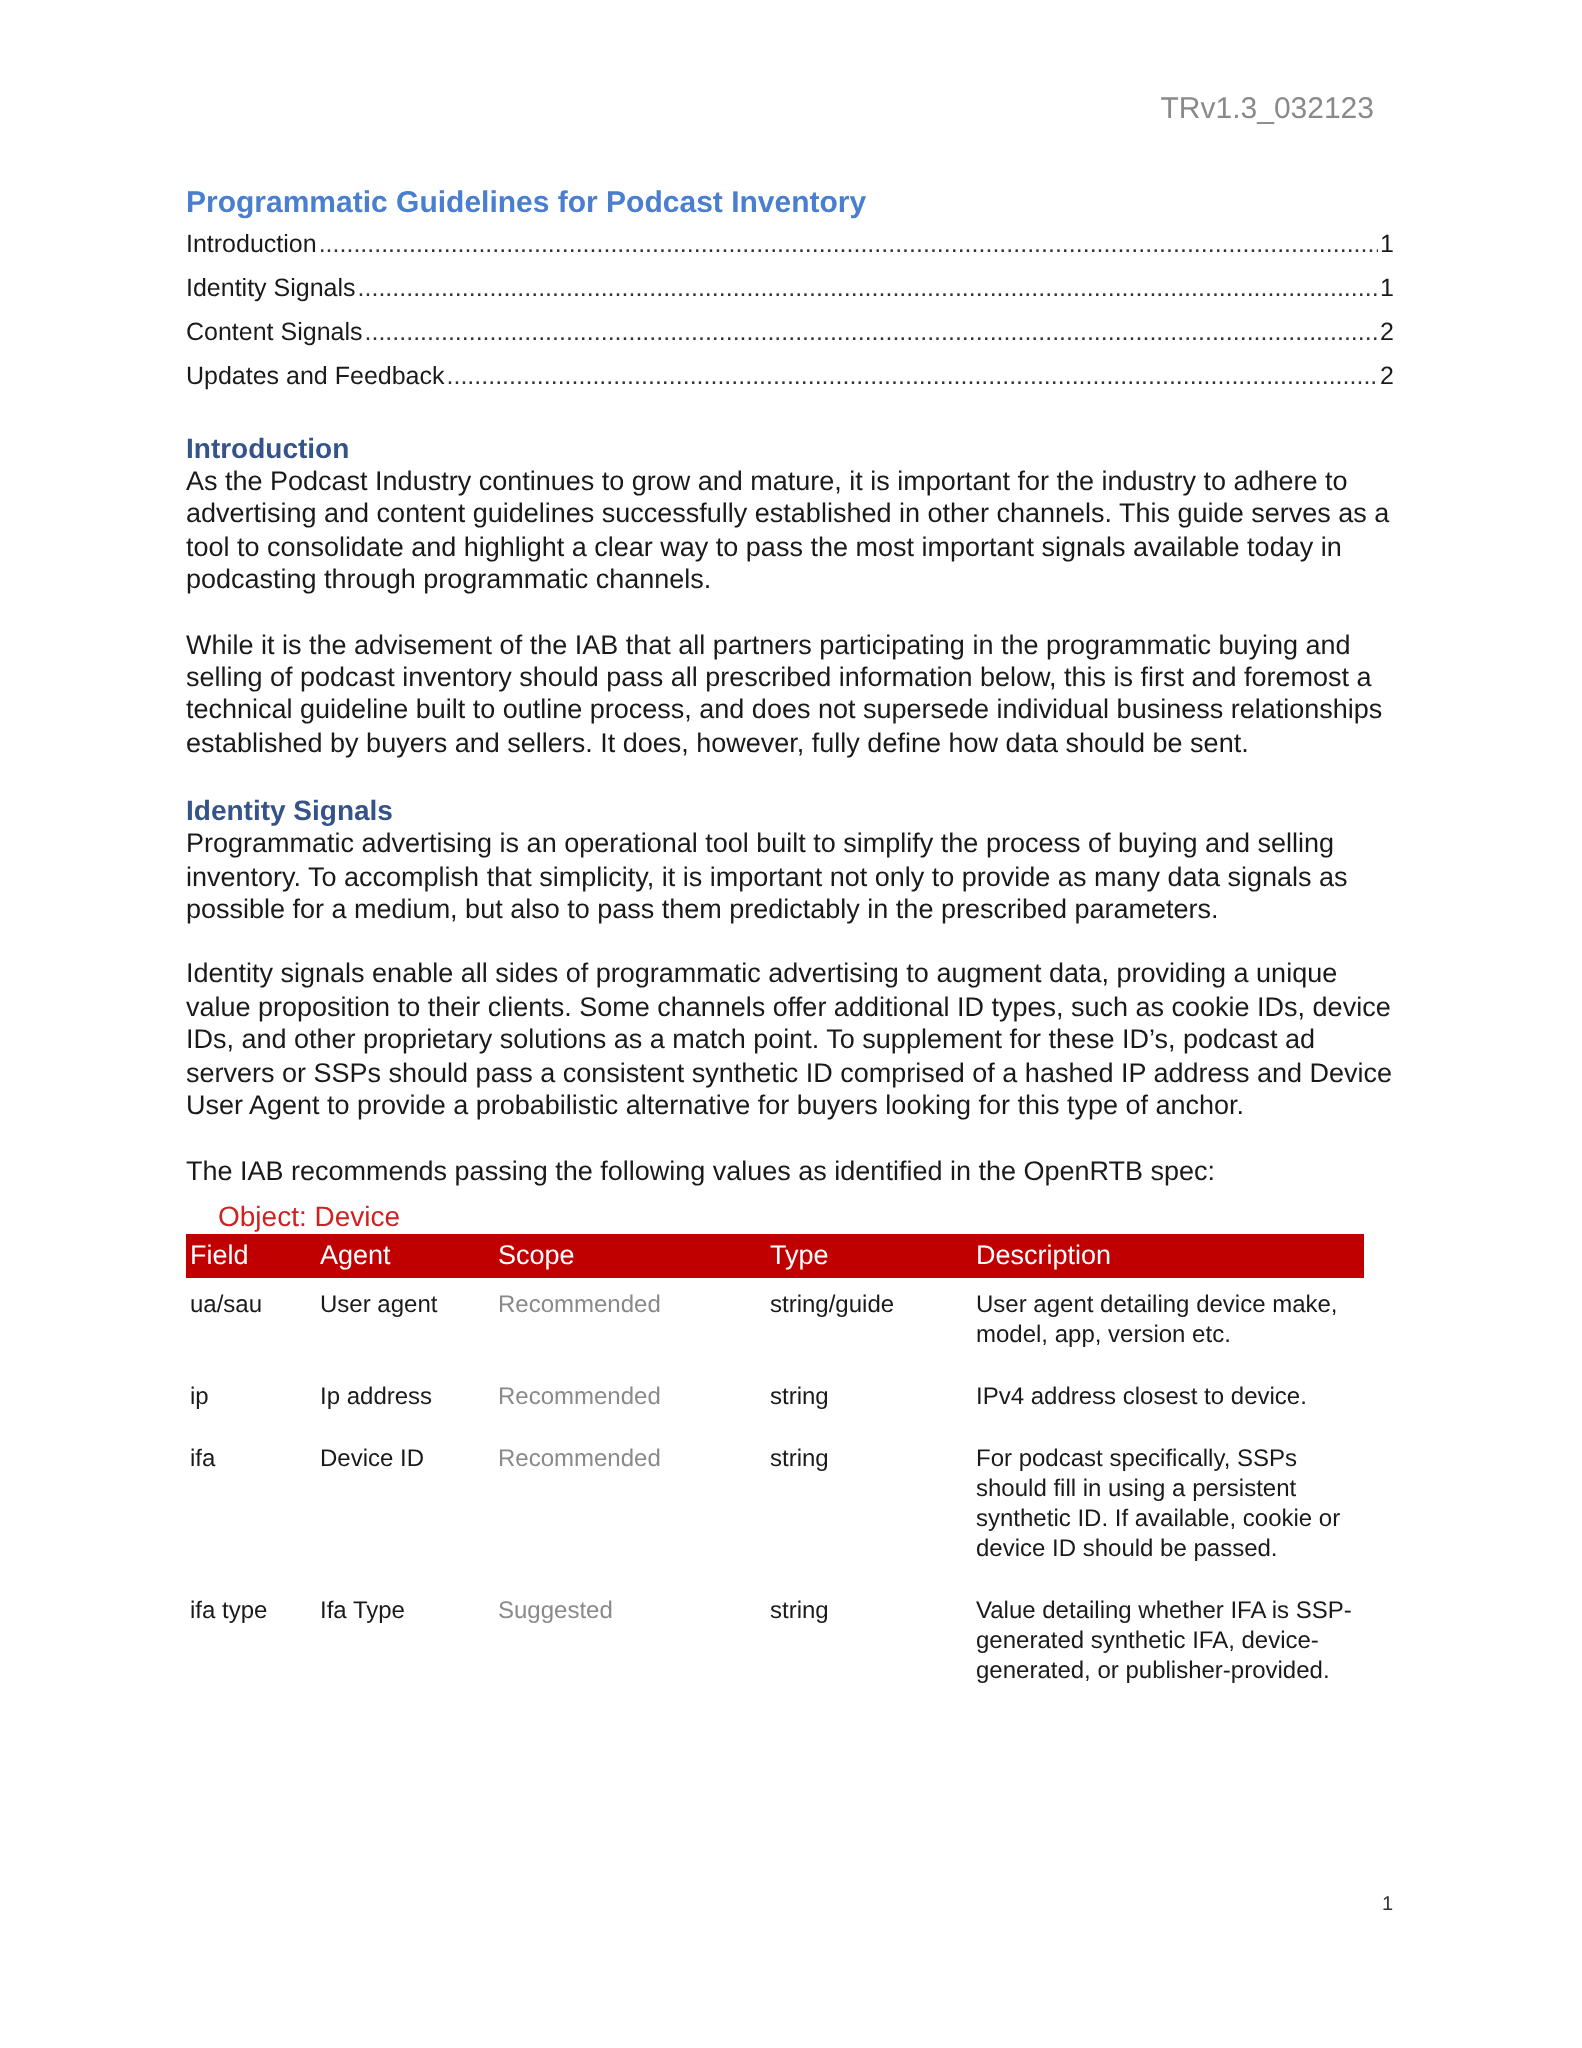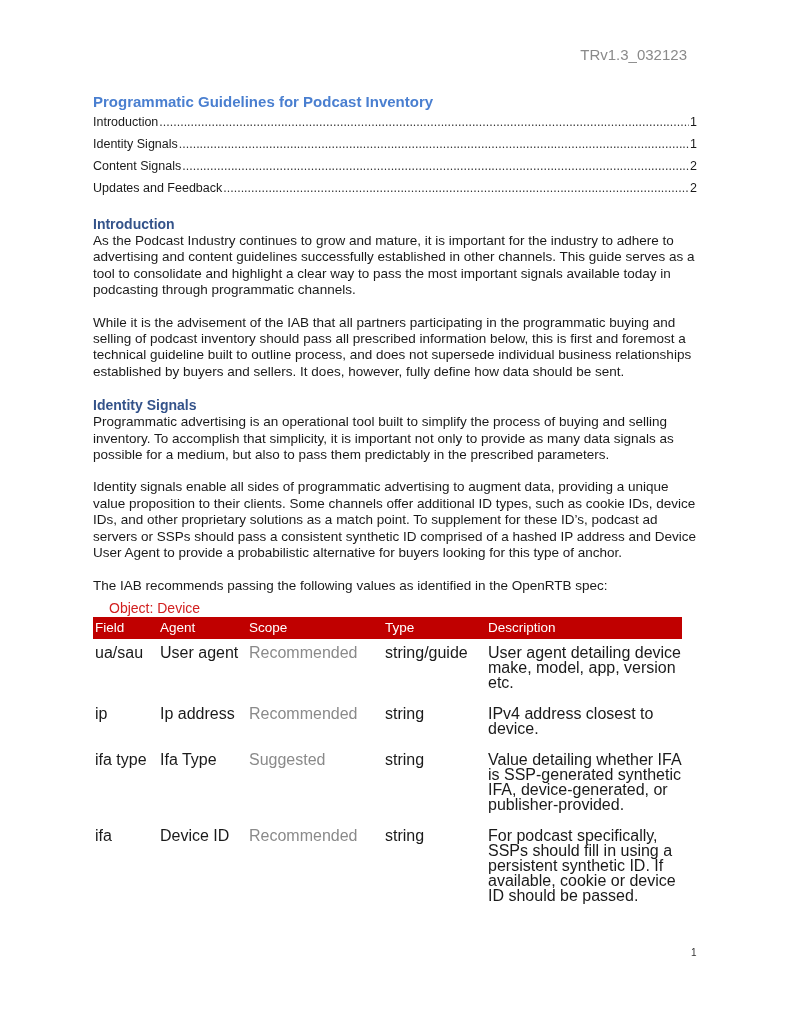--- a/index.html
+++ b/index.html
@@ -14,21 +14,21 @@
   .toc li .dots::after { content: "................................................................................................................................................................................................................................................"; letter-spacing: 0px; }
   .h2 { font-size: 14px; color: #34538a; margin: 0; line-height: 17px; }
   p { margin: 0; font-size: 13.5px; line-height: 16.4px; }
   .sec-intro { margin-top: 17px; }
   .gap { height: 16px; }
   .sec-identity { margin-top: 17px; }
   .object-label { color: #d22020; font-size: 14px; line-height: 16px; margin-top: 6px; margin-left: 16px; }
   table { border-collapse: collapse; width: 589px; margin-top: 1px; }
   thead th { background: #c00000; color: #ffffff; font-weight: normal; font-size: 13.5px;
              text-align: left; padding: 2px 0 3px 2px; height: 17px; margin-top: 40px; }
-  tbody td { vertical-align: top; font-size: 16px; line-height: 15px; padding: 10px 0 6px 2px; }
+  tbody td { vertical-align: top; font-size: 12px; line-height: 15px; padding: 10px 0 6px 2px; }
   tbody tr:first-child td { padding-top: 6px; }
   td.scope { color: #8a8a8a; }
   col.c1 { width: 65px; } col.c2 { width: 89px; } col.c3 { width: 136px; } col.c4 { width: 103px; } col.c5 { width: 196px; }
   .page-num { position: absolute; top: 947px; left: 691px; font-size: 10px; color: #333; }
 </style>
 </head>
 <body>
 
 <div class="version">TRv1.3_032123</div>
 
@@ -100,31 +100,31 @@
           <td>User agent detailing device make, model, app, version etc.</td>
         </tr>
         <tr>
           <td>ip</td>
           <td>Ip address</td>
           <td class="scope">Recommended</td>
           <td>string</td>
           <td>IPv4 address closest to device.</td>
         </tr>
         <tr>
+          <td>ifa</td>
+          <td>Device ID</td>
+          <td class="scope">Recommended</td>
+          <td>string</td>
+          <td>For podcast specifically, SSPs should fill in using a persistent synthetic ID. If available, cookie or device ID should  be passed.</td>
+        </tr>
+        <tr>
           <td>ifa type</td>
           <td>Ifa Type</td>
           <td class="scope">Suggested</td>
           <td>string</td>
           <td>Value detailing whether IFA is SSP-generated synthetic IFA, device-generated, or publisher-provided.</td>
-        </tr>
-        <tr>
-          <td>ifa</td>
-          <td>Device ID</td>
-          <td class="scope">Recommended</td>
-          <td>string</td>
-          <td>For podcast specifically, SSPs should fill in using a persistent synthetic ID. If available, cookie or device ID should  be passed.</td>
         </tr>
       </tbody>
     </table>
   </section>
 </div>
 
 <div class="page-num">1</div>
 
 </body></html>

